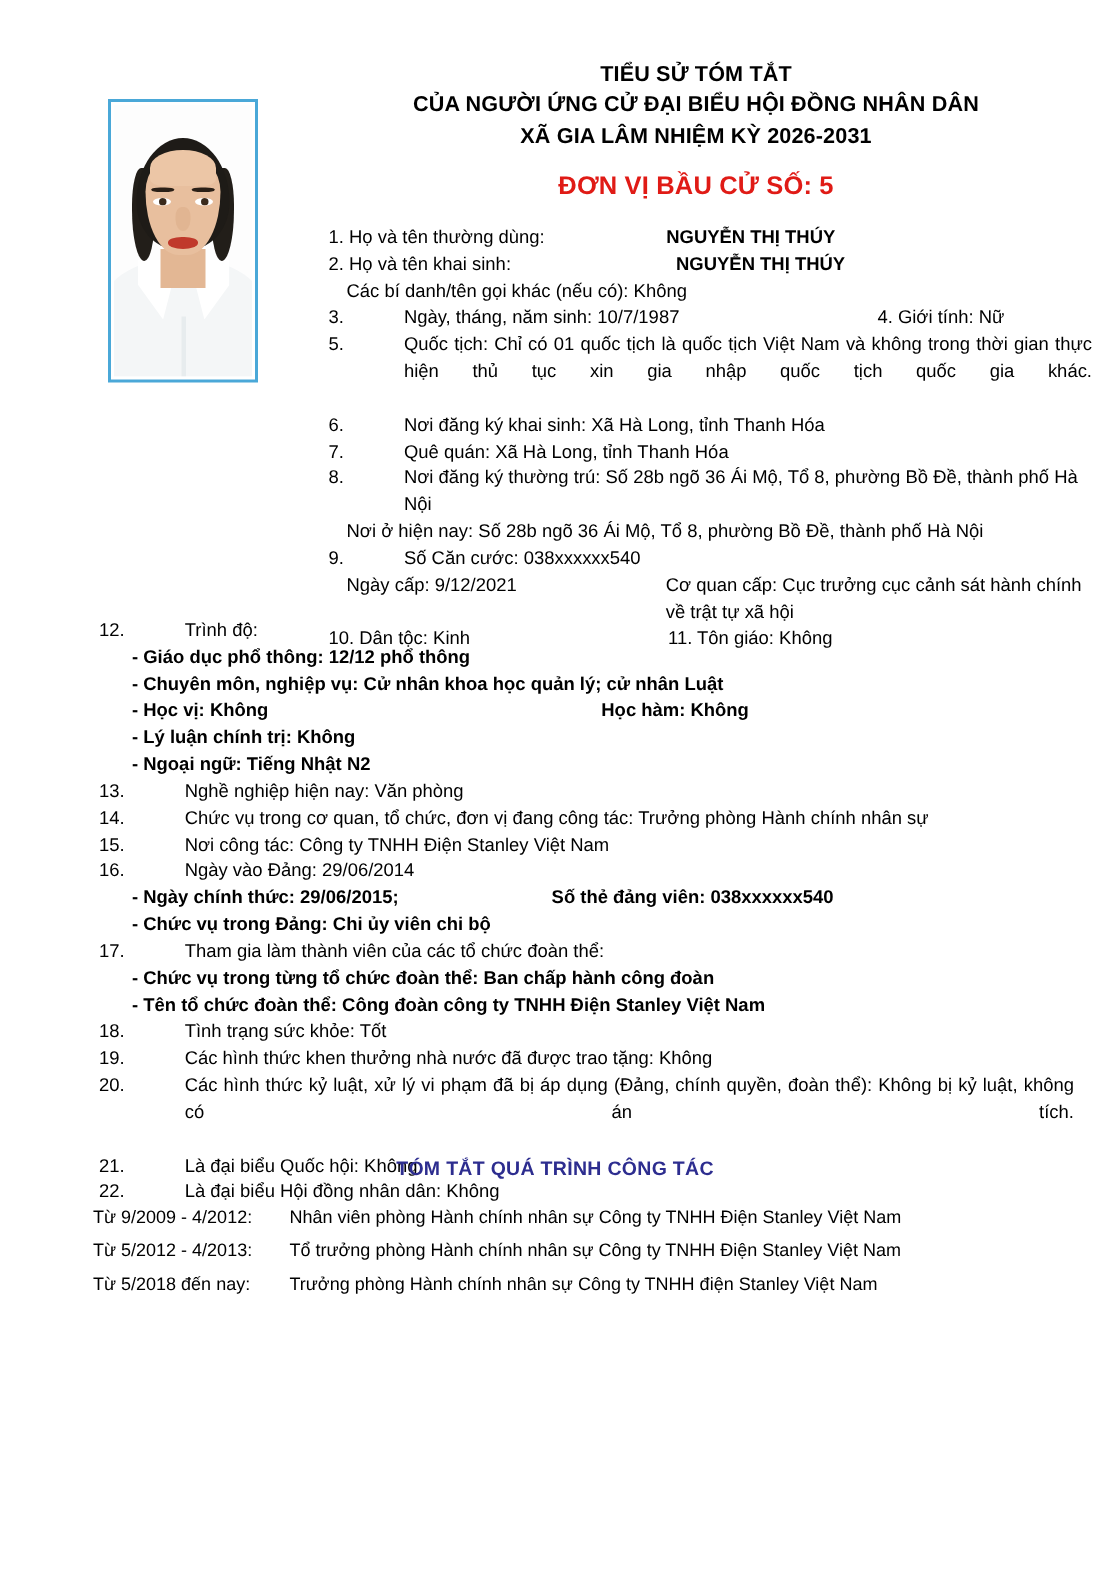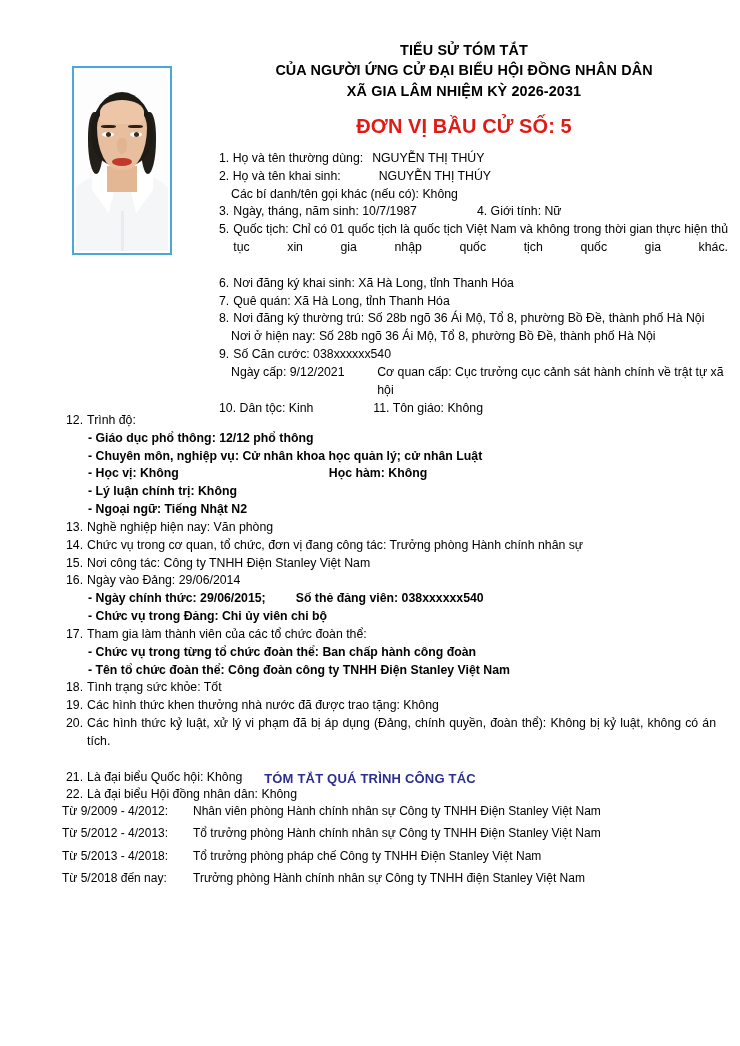--- a/index.html
+++ b/index.html
@@ -189,59 +189,60 @@
     color: #000000;
     font-weight: bold;
     font-size: 14.4px;
     line-height: 1.42;
     letter-spacing: .1px;
   }
   #unit-line {
     margin-top: 11px;
     color: #e01b16;
     font-weight: bold;
-    font-size: 20px;
+    font-size: 17px;
     letter-spacing: .1px;
   }
 
   
   #upper-list {
     position: absolute;
     left: 219px;
     top: 150px;
     width: 509px;
   }
   #lower-list {
     position: absolute;
     left: 66px;
     top: 412px;
     width: 650px;
   }
   .row {
     display: flex;
     align-items: baseline;
+    gap: 36px;
   }
   .row-num {
     flex: 0 0 auto;
     white-space: nowrap;
     padding-right: 4px;
   }
   .row-text {
     flex: 1 1 auto;
   }
   .just {
     text-align: justify;
     text-justify: inter-word;
   }
   .just::after {
     content: "";
     display: inline-block;
     width: 100%;
   }
-  .bold { font-weight: normal; }
+  .bold { font-weight: bold; }
   .sub {
     padding-left: 22px;
     font-weight: bold;
   }
   .sub-thin {
     padding-left: 12px;
   }
   .tabgap { display: inline-block; width: 60px; }
   .tabgap-sm { display: inline-block; width: 30px; }
   .name-gap { display: inline-block; width: 9px; }
@@ -456,21 +457,17 @@
   <tbody id="work-rows">
       <tr>
         <td class="period">Từ 9/2009 - 4/2012:</td>
         <td>Nhân viên phòng Hành chính nhân sự Công ty TNHH Điện Stanley Việt Nam</td>
       </tr>
       <tr>
         <td class="period">Từ 5/2012 - 4/2013:</td>
         <td>Tổ trưởng phòng Hành chính nhân sự Công ty TNHH Điện Stanley Việt Nam</td>
       </tr>
       <tr>
-        <td class="period">Từ 5/2013 - 4/2018:</td>
-        <td>Tổ trưởng phòng pháp chế Công ty TNHH Điện Stanley Việt Nam</td>
-      </tr>
-      <tr>
         <td class="period">Từ 5/2018 đến nay:</td>
         <td>Trưởng phòng Hành chính nhân sự Công ty TNHH điện Stanley Việt Nam</td>
       </tr>
     </tbody>
 </table>
 
 </body></html>

